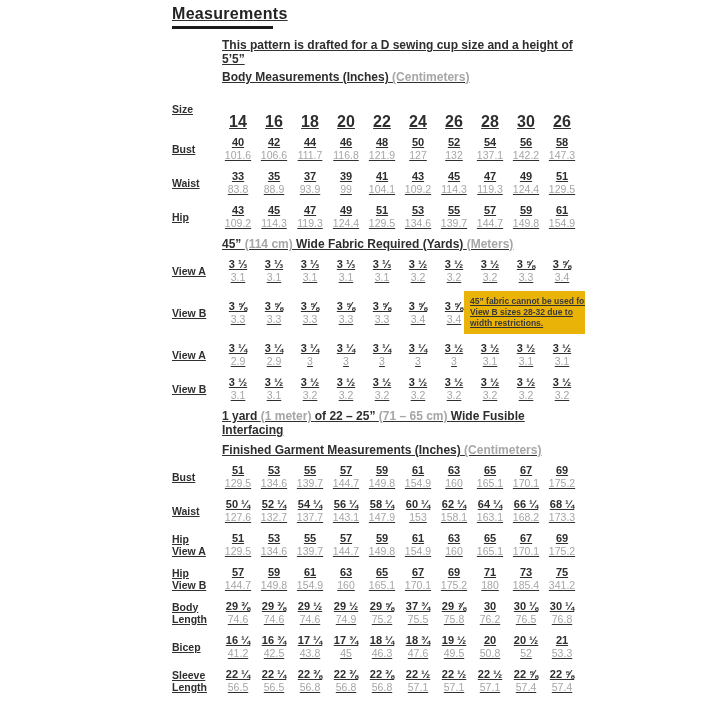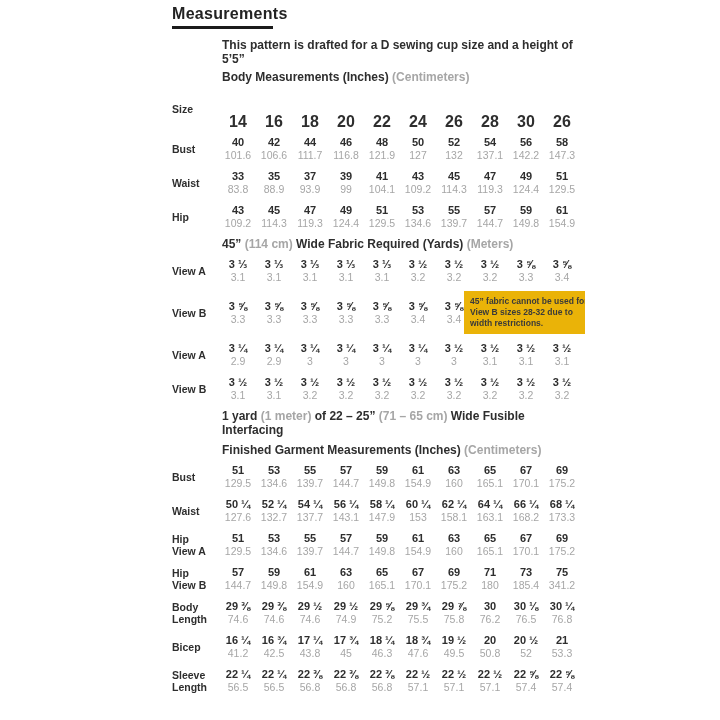--- a/index.html
+++ b/index.html
@@ -1,18 +1,18 @@
 <!DOCTYPE html>
 <html><head>
 <meta charset="utf-8">
 <style>
   html,body{margin:0;padding:0;background:#ffffff;}
   .page{
     position:relative;width:585px;height:720px;background:#ffffff;overflow:hidden;
-    font-family:"Liberation Sans","DejaVu Sans",sans-serif;color:#303030;
+    font-family:"Liberation Sans","DejaVu Sans",sans-serif;color:#303030;text-decoration:underline;
   }
   .title{margin:5px 0 0 172px;font-size:16px;font-weight:700;color:#232323;letter-spacing:.3px;}
   .title-underline{margin:3px 0 0 172px;width:101px;height:3px;background:#1b1b1b;}
   .drafted{margin:9px 0 3px 222px;font-size:12px;font-weight:700;color:#2e2e2e;}
   .sec-heading{margin:4px 0 6px 222px;font-size:12px;font-weight:700;color:#2e2e2e;}
   .seg-dark{color:#2e2e2e;}
   .seg-gray{color:#a6a6a6;}
   .mtable{margin-left:172px;}
   .trow{display:grid;grid-template-columns:48px repeat(10,36px);align-items:center;margin-bottom:7px;}
   .rlabel{font-size:10.5px;font-weight:700;color:#2e2e2e;line-height:12px;white-space:pre-line;}
@@ -543,21 +543,21 @@
         </div>
         <div class="cell">
           <div class="pv">29 ½</div>
           <div class="sv">74.9</div>
         </div>
         <div class="cell">
           <div class="pv">29 ⅝</div>
           <div class="sv">75.2</div>
         </div>
         <div class="cell">
-          <div class="pv">29 ¾</div>
+          <div class="pv">37 ¾</div>
           <div class="sv">75.5</div>
         </div>
         <div class="cell">
           <div class="pv">29 ⅞</div>
           <div class="sv">75.8</div>
         </div>
         <div class="cell">
           <div class="pv">30</div>
           <div class="sv">76.2</div>
         </div>

